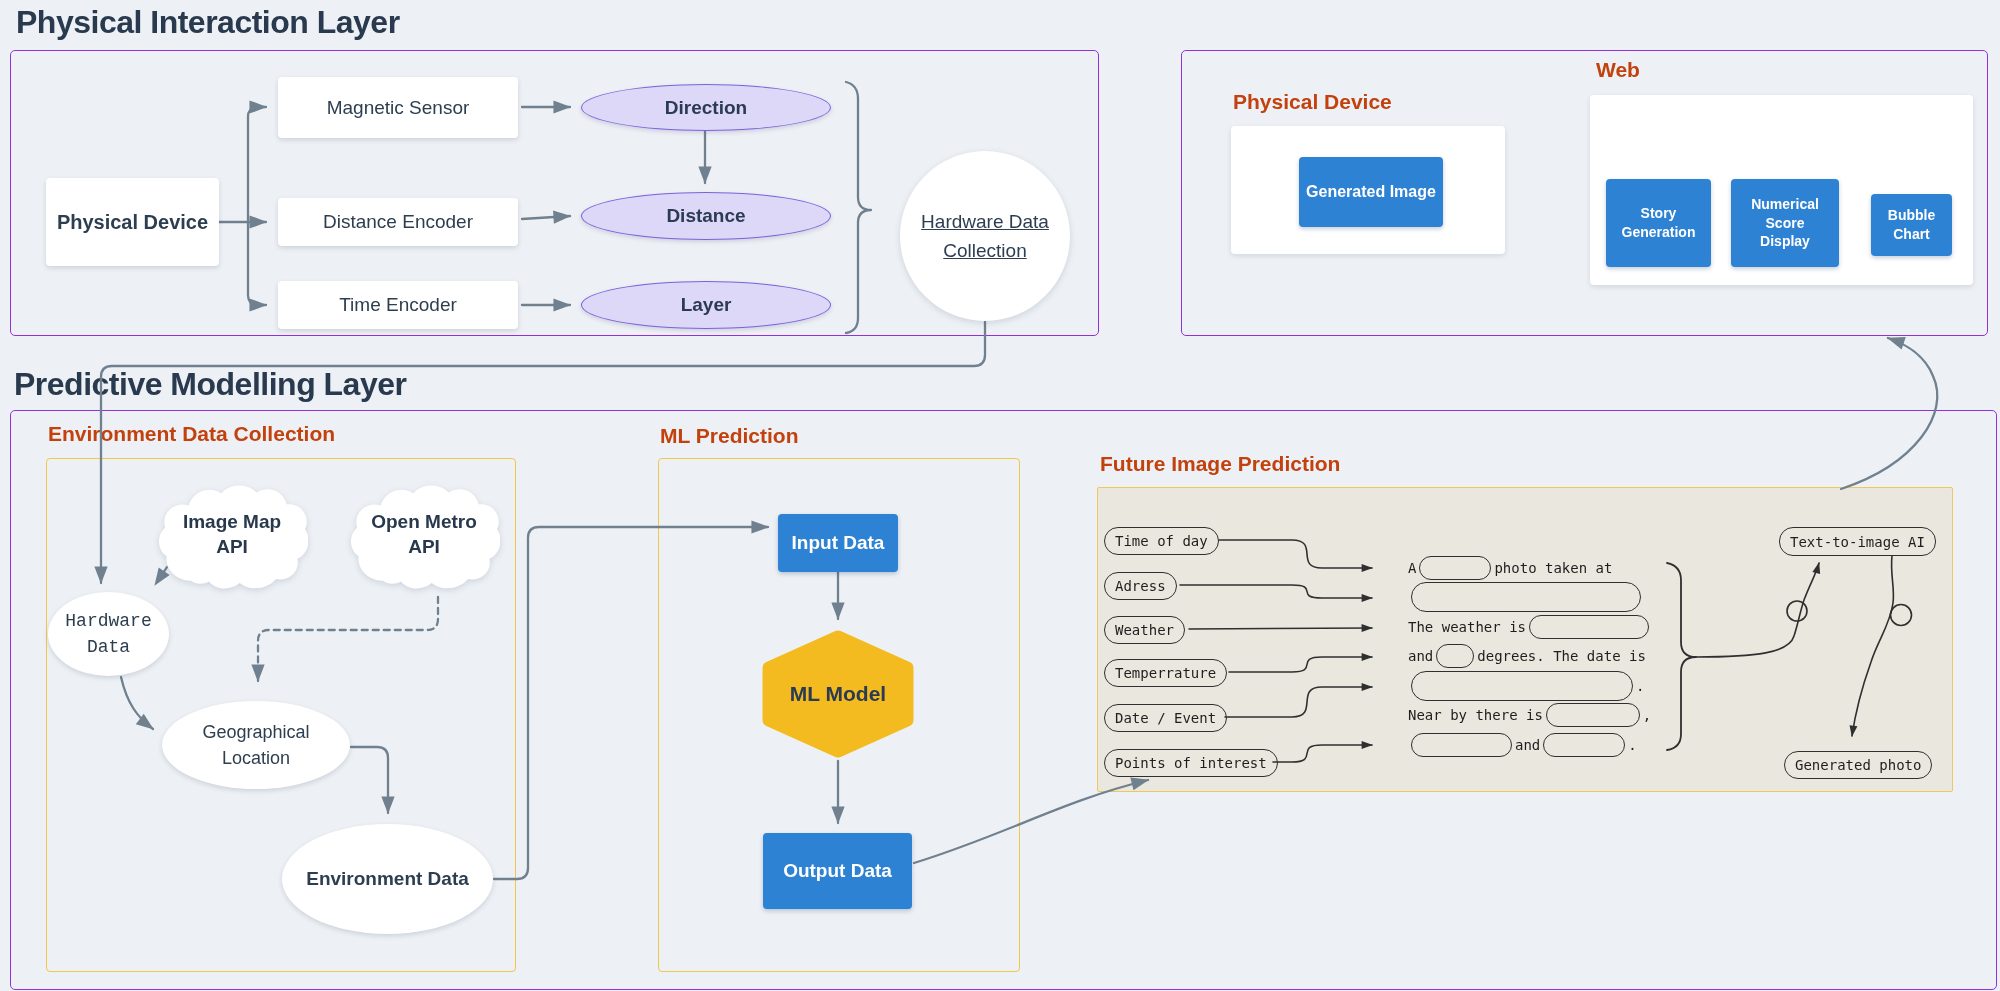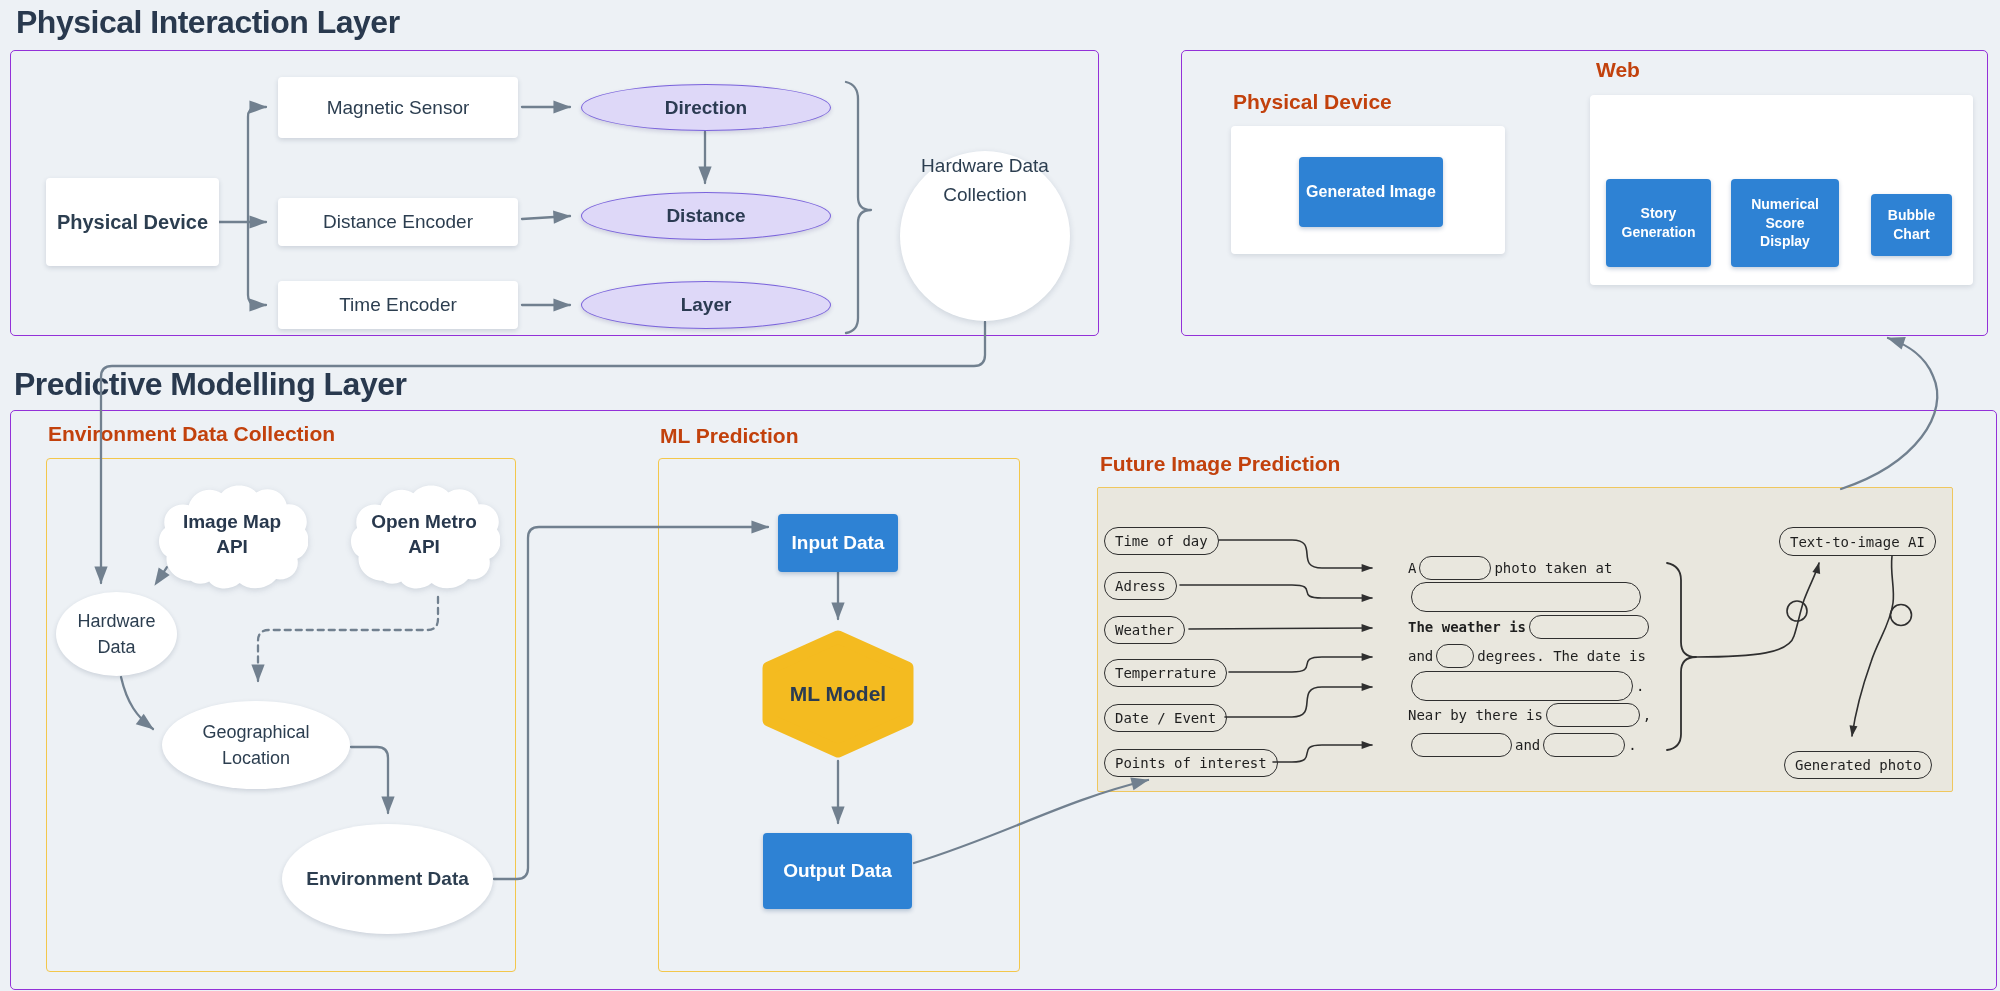--- a/index.html
+++ b/index.html
@@ -15,21 +15,21 @@
   .section-label{position:absolute;font-size:21px;font-weight:700;color:#c2410c;z-index:4;white-space:nowrap;}
   .frame{position:absolute;border:1.6px solid var(--purple-border);border-radius:5px;z-index:1;}
   .yframe{position:absolute;border:1.6px solid var(--yellow-border);border-radius:4px;z-index:1;}
   .beige{position:absolute;background:var(--beige);border:1.4px solid var(--beige-border);border-radius:2px;z-index:1;}
   .whitebox{position:absolute;background:var(--white);border-radius:4px;box-shadow:0 2px 5px rgba(30,50,80,.13);z-index:3;}
   .node{position:absolute;background:var(--white);border-radius:4px;box-shadow:0 2px 5px rgba(30,50,80,.16);display:flex;align-items:center;justify-content:center;text-align:center;font-size:19px;color:var(--node-text);z-index:10;}
   .node.bold{font-weight:700;}
   .ellipse{position:absolute;border-radius:50%;display:flex;align-items:center;justify-content:center;text-align:center;z-index:10;}
   .ellipse.lav{background:var(--lavender);border:1.6px solid var(--lavender-border);font-weight:700;font-size:19px;color:#2B3B52;box-shadow:0 2px 4px rgba(60,50,120,.18);}
   .ellipse.white{background:var(--white);box-shadow:0 2px 5px rgba(30,50,80,.16);font-size:18px;line-height:1.45;}
-  .circle-node{position:absolute;background:var(--white);border-radius:50%;box-shadow:0 2px 6px rgba(30,50,80,.15);display:flex;align-items:flex-start;justify-content:center;text-align:center;font-size:19px;line-height:1.55;z-index:10;}
+  .circle-node{position:absolute;background:var(--white);border-radius:50%;box-shadow:0 2px 6px rgba(30,50,80,.15);display:flex;align-items:center;justify-content:center;text-align:center;font-size:19px;line-height:1.55;z-index:10;text-decoration:underline;}
   .bluebtn{position:absolute;background:var(--blue);color:#fff;border-radius:4px;display:flex;align-items:center;justify-content:center;text-align:center;font-weight:700;box-shadow:0 2px 4px rgba(20,60,110,.25);z-index:11;line-height:1.35;}
   .cloud{position:absolute;z-index:10;}
   .cloud svg{position:absolute;inset:0;width:100%;height:100%;filter:drop-shadow(0 2px 3px rgba(30,50,80,.15));}
   .cloud .cloud-label{position:absolute;inset:4px 10px 12px 10px;display:flex;align-items:center;justify-content:center;text-align:center;font-weight:700;font-size:19px;line-height:1.3;color:#28384D;}
   .hex{position:absolute;z-index:10;}
   .hex .hex-label{position:absolute;inset:0;display:flex;align-items:center;justify-content:center;font-weight:700;font-size:21px;color:#2A3B52;}
   #wires{position:absolute;left:0;top:0;z-index:5;}
   .pill{position:absolute;font-family:"DejaVu Sans Mono",monospace;font-size:14px;color:#1E1E1E;border:1.7px solid var(--dark-line);border-radius:14px;background:transparent;display:flex;align-items:center;padding:0 10px;white-space:nowrap;z-index:10;}
   #template-lines{position:absolute;left:1408px;top:0;width:0;overflow:visible;z-index:10;}
   .tmpl-row{position:absolute;left:0;height:28px;display:flex;align-items:center;white-space:nowrap;}
@@ -128,21 +128,21 @@
         <path fill="#FFFFFF" d="M 46 128 C 27 128 12 114 14 97 C 2 90 0 70 12 61 C 6 42 24 27 43 32 C 49 14 71 7 86 17 C 97 4 121 4 132 16 C 147 6 168 14 172 31 C 191 29 204 47 196 63 C 206 76 199 95 186 100 C 190 116 175 129 158 126 C 147 139 123 142 110 131 C 98 141 78 140 70 129 C 62 133 52 133 46 128 Z"></path>
       </svg>
     <div class="cloud-label">Image Map API</div>
   </div>
   <div class="cloud" style="left:348px;top:480px;width:152px;height:118px;">
     <svg viewBox="0 0 200 150" preserveAspectRatio="none">
         <path fill="#FFFFFF" d="M 46 128 C 27 128 12 114 14 97 C 2 90 0 70 12 61 C 6 42 24 27 43 32 C 49 14 71 7 86 17 C 97 4 121 4 132 16 C 147 6 168 14 172 31 C 191 29 204 47 196 63 C 206 76 199 95 186 100 C 190 116 175 129 158 126 C 147 139 123 142 110 131 C 98 141 78 140 70 129 C 62 133 52 133 46 128 Z"></path>
       </svg>
     <div class="cloud-label">Open Metro API</div>
   </div>
-  <div class="ellipse white" style="left:56px;top:592px;width:121px;height:84px;">
+  <div class="ellipse white" style="left:48px;top:592px;width:121px;height:84px;font-family:Liberation Mono, monospace;">
       <span style="display:block;width:95px;">Hardware Data</span>
     </div>
   <div class="ellipse white" style="left:162px;top:701px;width:188px;height:88px;">
       <span style="display:block;width:130px;">Geographical Location</span>
     </div>
   <div class="ellipse white" style="left:282px;top:824px;width:211px;height:110px;font-weight:700;font-size:19px;">
       <span>Environment Data</span>
     </div>
 
   <div class="bluebtn" style="left:778px;top:514px;width:120px;height:58px;font-size:19px;">Input Data</div>
@@ -165,21 +165,21 @@
 
   <div id="template-lines">
       <div class="tmpl-row" style="top: 554px;">
         <span class="tmpl-text">A </span>
         <span class="tmpl-blank w70"></span>
         <span class="tmpl-text"> photo taken at</span>
       </div>
       <div class="tmpl-row" style="top: 583px;">
         <span class="tmpl-blank w228"></span>
       </div>
-      <div class="tmpl-row" style="top: 613px; font-weight: bold;">
+      <div class="tmpl-row" style="top: 613px;">
         <span class="tmpl-text">The weather is </span>
         <span class="tmpl-blank w118"></span>
       </div>
       <div class="tmpl-row" style="top: 642px;">
         <span class="tmpl-text">and </span>
         <span class="tmpl-blank w36"></span>
         <span class="tmpl-text"> degrees. The date is</span>
       </div>
       <div class="tmpl-row" style="top: 672px;">
         <span class="tmpl-blank w220"></span>

